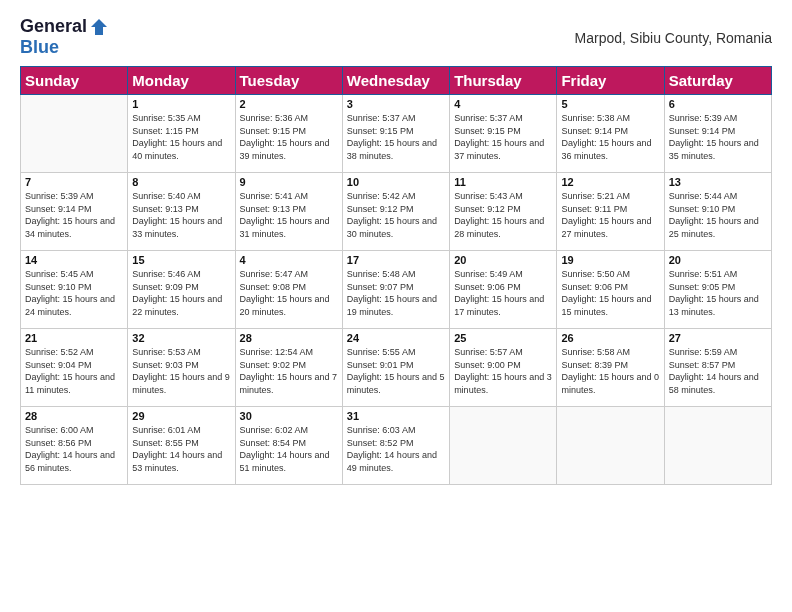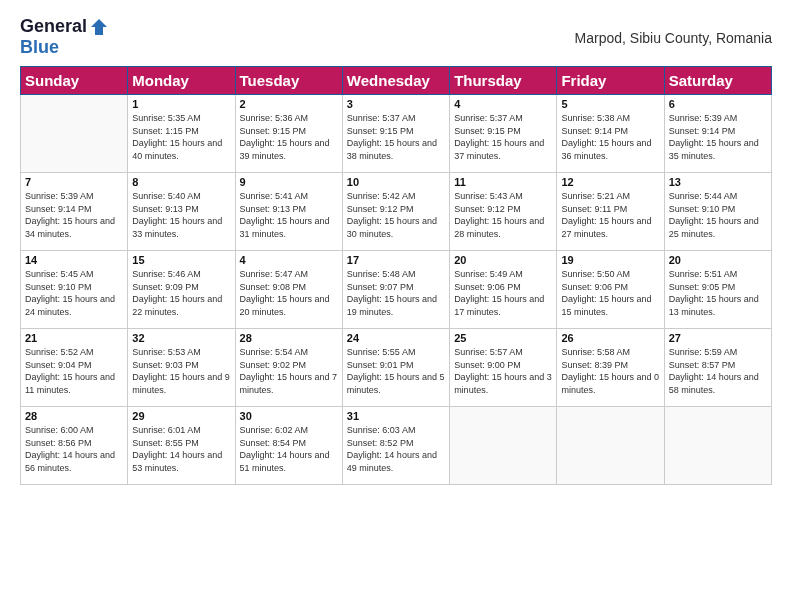--- a/index.html
+++ b/index.html
@@ -290,21 +290,21 @@
           </td>
           <td>
             <span class="day-num">32</span>
             <div class="day-info">Sunrise: 5:53 AM
 Sunset: 9:03 PM
 Daylight: 15 hours
 and 9 minutes.</div>
           </td>
           <td>
             <span class="day-num">28</span>
-            <div class="day-info">Sunrise: 5:54 AM
+            <div class="day-info">Sunrise: 12:54 AM
 Sunset: 9:02 PM
 Daylight: 15 hours
 and 7 minutes.</div>
           </td>
           <td>
             <span class="day-num">24</span>
             <div class="day-info">Sunrise: 5:55 AM
 Sunset: 9:01 PM
 Daylight: 15 hours
 and 5 minutes.</div>

